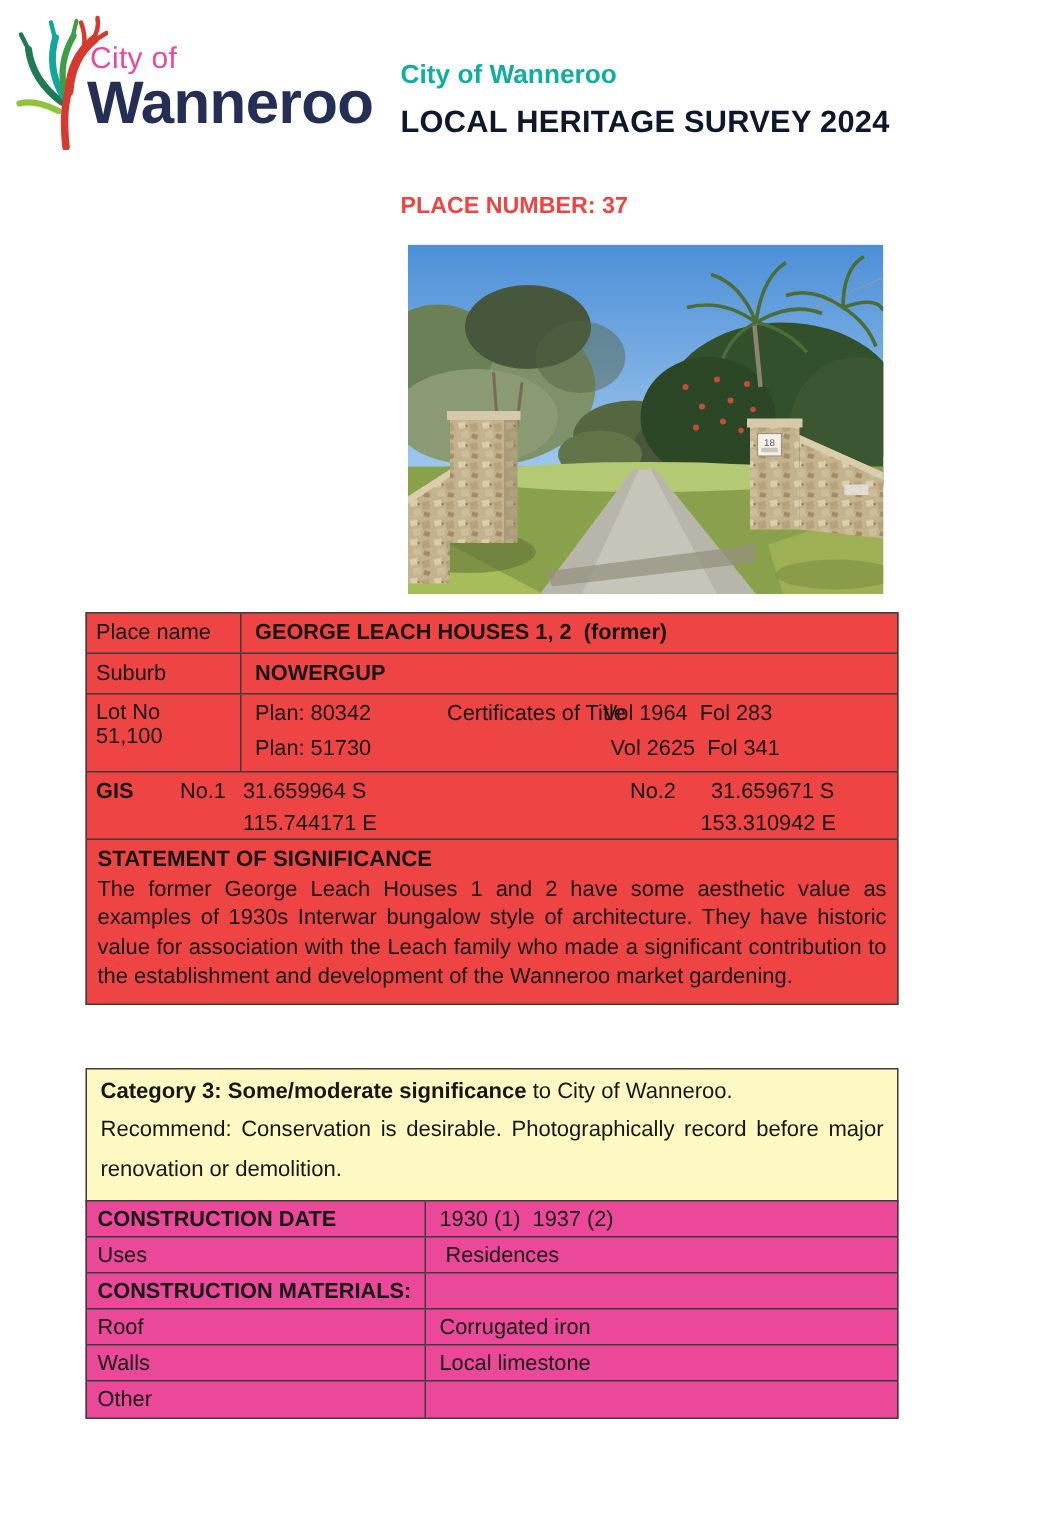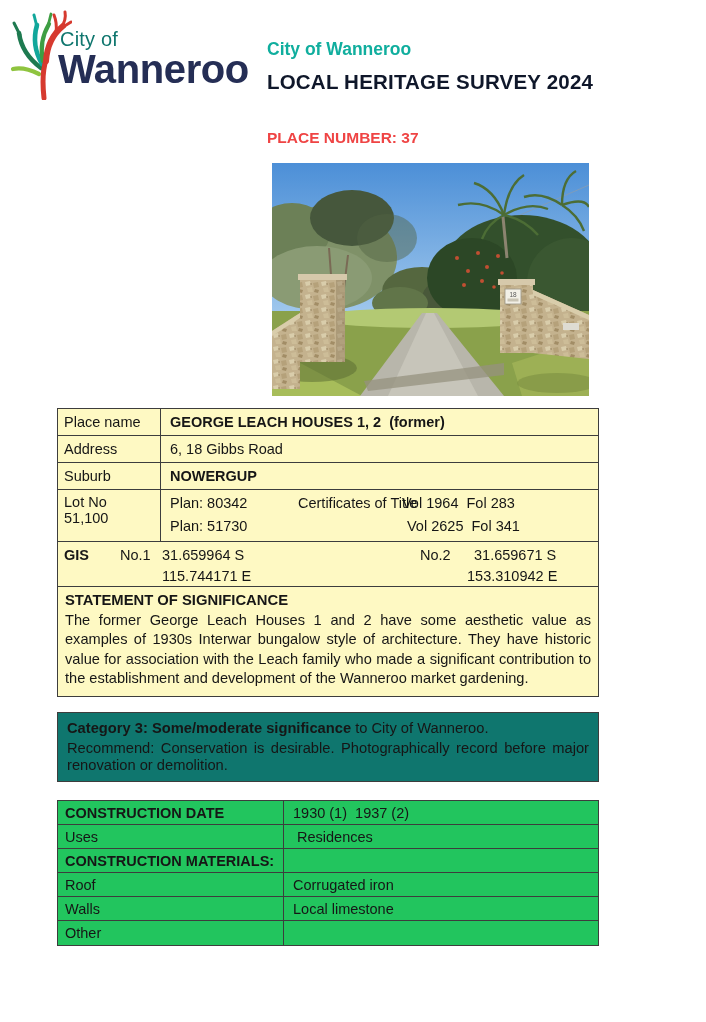--- a/index.html
+++ b/index.html
@@ -6,58 +6,58 @@
   body{
     width:706px;height:1022px;background:#ffffff;position:relative;overflow:hidden;
     font-family:"Liberation Sans",sans-serif;color:#161616;
     -webkit-font-smoothing:antialiased;
   }
   .abs{position:absolute;}
 
   
   .logo{left:10px;top:6px;width:230px;height:95px;}
   .paw{position:absolute;left:0;top:2px;width:62px;height:92px;}
-  .logo-l1{position:absolute;left:50px;top:22px;font-size:20px;color:#0f766e;letter-spacing:.2px;}
+  .logo-l1{position:absolute;left:50px;top:22px;font-size:20px;color:#ec4899;letter-spacing:.2px;}
   .logo-l2{position:absolute;left:48px;top:41px;font-size:40px;font-weight:700;color:#252e55;letter-spacing:-.4px;}
 
   
   .title1{left:267px;top:39px;font-size:17.5px;font-weight:700;color:#10ae9e;}
   .title2{left:267px;top:70px;font-size:20.5px;font-weight:700;color:#0f172a;letter-spacing:.2px;}
   .place-no{left:267px;top:129px;font-size:15.5px;font-weight:700;color:#ef4444;}
 
   
   .photo{left:272px;top:163px;width:317px;height:233px;overflow:hidden;}
 
   
   .bold{font-weight:700;}
   .prews{white-space:pre-wrap;}
-  .dtbl{left:57px;top:408px;width:542px;border:1.5px solid #3d3d3d;font-size:14.5px;background:#fef9c3;box-sizing:border-box;}
+  .dtbl{left:57px;top:408px;width:542px;border:1.5px solid #3d3d3d;font-size:14.5px;background:#ef4444;box-sizing:border-box;}
   .drow{display:grid;grid-template-columns:103px 1fr;border-bottom:1.4px solid #3d3d3d;height:27px;box-sizing:border-box;}
   .drow .dl{border-right:1.4px solid #3d3d3d;padding:0 6px;display:flex;align-items:center;}
   .drow .dv{padding:0 9px;display:flex;align-items:center;}
   .lotrow{display:grid;grid-template-columns:103px 1fr;border-bottom:1.4px solid #3d3d3d;height:52px;box-sizing:border-box;}
   .lotrow .dl{border-right:1.4px solid #3d3d3d;padding:4px 6px;}
   .lotcell{position:relative;}
   .lotcell span{position:absolute;white-space:pre;}
   .plan1{left:9px;top:5px;} .cert{left:137px;top:5px;} .vol1{left:241px;top:5px;}
   .plan2{left:9px;top:28px;} .vol2{left:246px;top:28px;}
   .gisrow{position:relative;height:45px;border-bottom:1.4px solid #3d3d3d;box-sizing:border-box;}
   .gisrow span{position:absolute;white-space:pre;}
   .gis-lbl{left:6px;top:5px;} .gis-no1{left:62px;top:5px;} .gis-lat1{left:104px;top:5px;}
   .gis-no2{left:362px;top:5px;} .gis-lat2{left:416px;top:5px;}
   .gis-lon1{left:104px;top:26px;} .gis-lon2{left:409px;top:26px;}
   .strow{padding:3px 7px 7px;}
   .sthead{font-weight:700;font-size:14.8px;margin:2px 0 3px;}
   .sttext{margin:0;text-align:justify;font-size:14.6px;line-height:19.4px;}
 
-  .catbox{left:57px;top:712px;width:542px;border:1.5px solid #3d3d3d;box-sizing:border-box;padding:6px 9px 7px;font-size:14.7px;background:#0f766e;}
+  .catbox{left:57px;top:712px;width:542px;border:1.5px solid #3d3d3d;box-sizing:border-box;padding:6px 9px 7px;font-size:14.7px;background:#fef9c3;}
   .catline1{margin:1px 0 4px;}
-  .catrec{margin:0;text-align:justify;line-height:17px;}
-
-  .ctbl{left:57px;top:800px;width:542px;border:1.5px solid #3d3d3d;font-size:14.5px;box-sizing:border-box;background:#22c55e;}
+  .catrec{margin:0;text-align:justify;line-height:27px;}
+
+  .ctbl{left:57px;top:800px;width:542px;border:1.5px solid #3d3d3d;font-size:14.5px;box-sizing:border-box;background:#ec4899;}
   .crow{display:grid;grid-template-columns:226px 1fr;height:24px;border-bottom:1.4px solid #3d3d3d;box-sizing:border-box;}
   .crow:last-child{border-bottom:none;}
   .crow .cl{border-right:1.4px solid #3d3d3d;padding:0 7px;display:flex;align-items:center;}
   .crow .cv{padding:0 9px;display:flex;align-items:center;white-space:pre-wrap;}
 </style>
 </head>
 <body>
 
 <div class="abs logo">
   <svg class="paw" viewBox="0 0 62 92" aria-hidden="true">
@@ -183,24 +183,20 @@
     <rect x="235.5" y="135.5" width="11" height="3" fill="#c9c4b4"></rect>
   </svg>
 </div>
 
 <div class="abs dtbl">
   <div class="drow">
     <div class="dl">Place name</div>
     <div class="dv bold prews">GEORGE LEACH HOUSES 1, 2  (former)</div>
   </div>
   <div class="drow">
-    <div class="dl">Address</div>
-    <div class="dv">6, 18 Gibbs Road</div>
-  </div>
-  <div class="drow">
     <div class="dl">Suburb</div>
     <div class="dv bold">NOWERGUP</div>
   </div>
   <div class="lotrow">
     <div class="dl">Lot No 51,100</div>
     <div class="lotcell">
       <span class="plan1">Plan: 80342</span>
       <span class="cert">Certificates of Title</span>
       <span class="vol1">Vol 1964  Fol 283</span>
       <span class="plan2">Plan: 51730</span>

